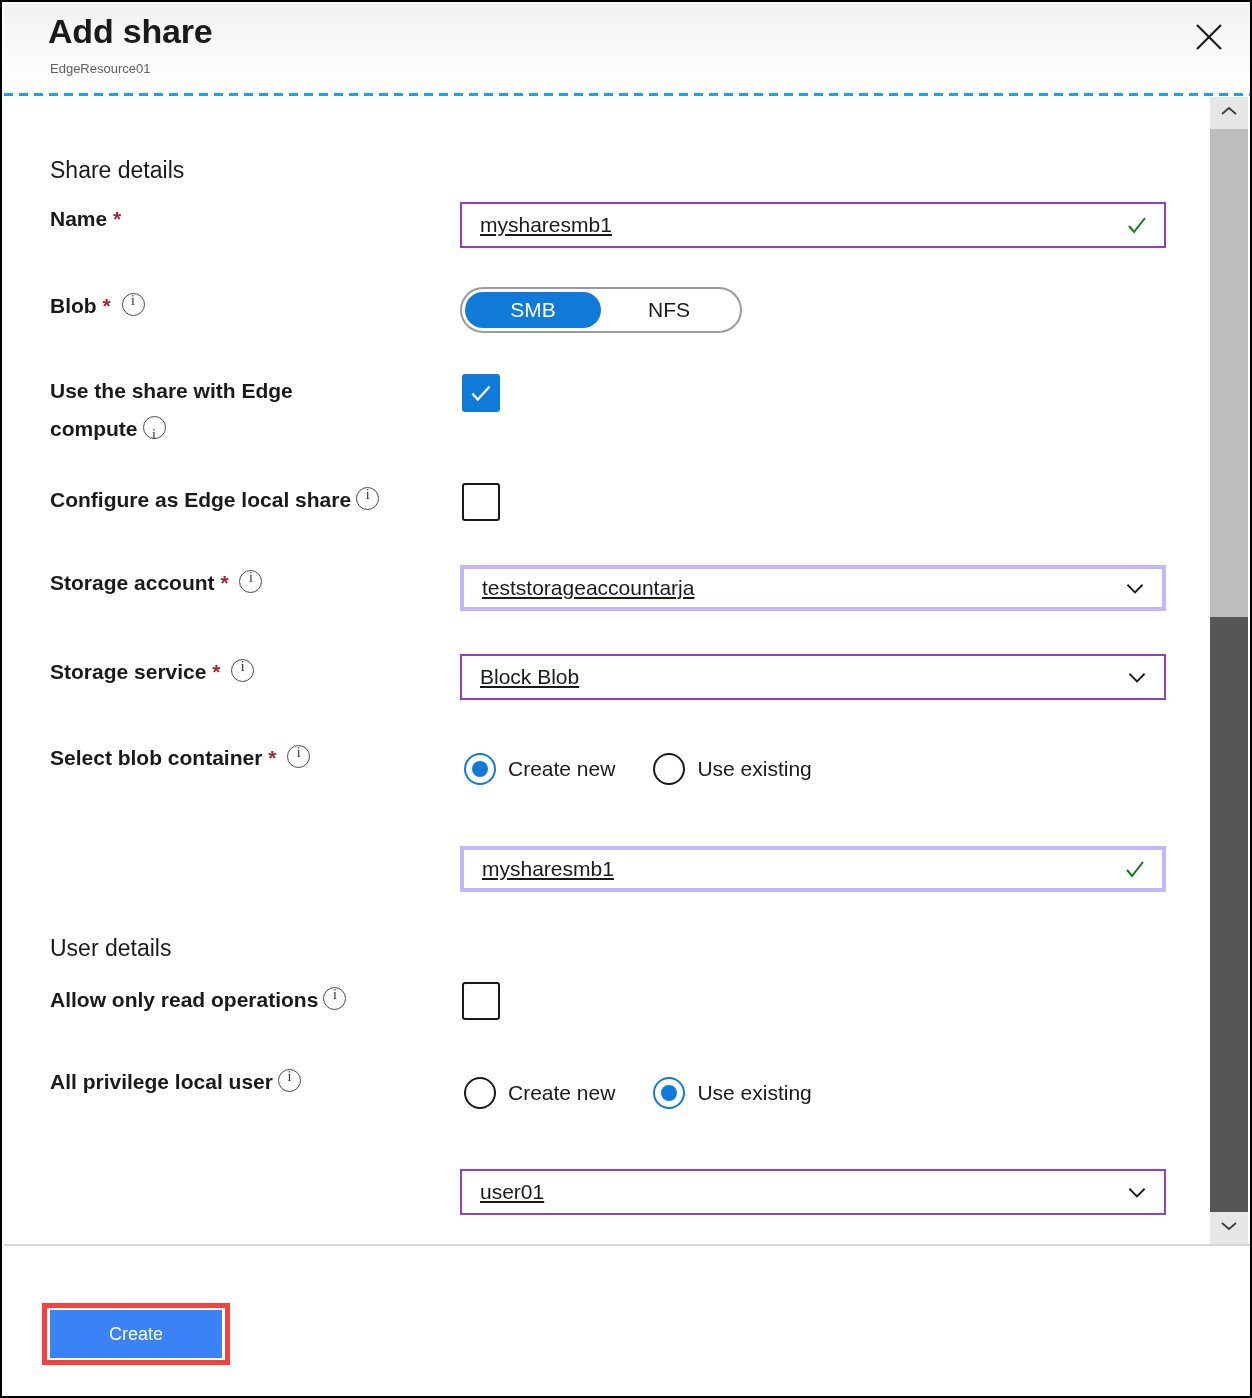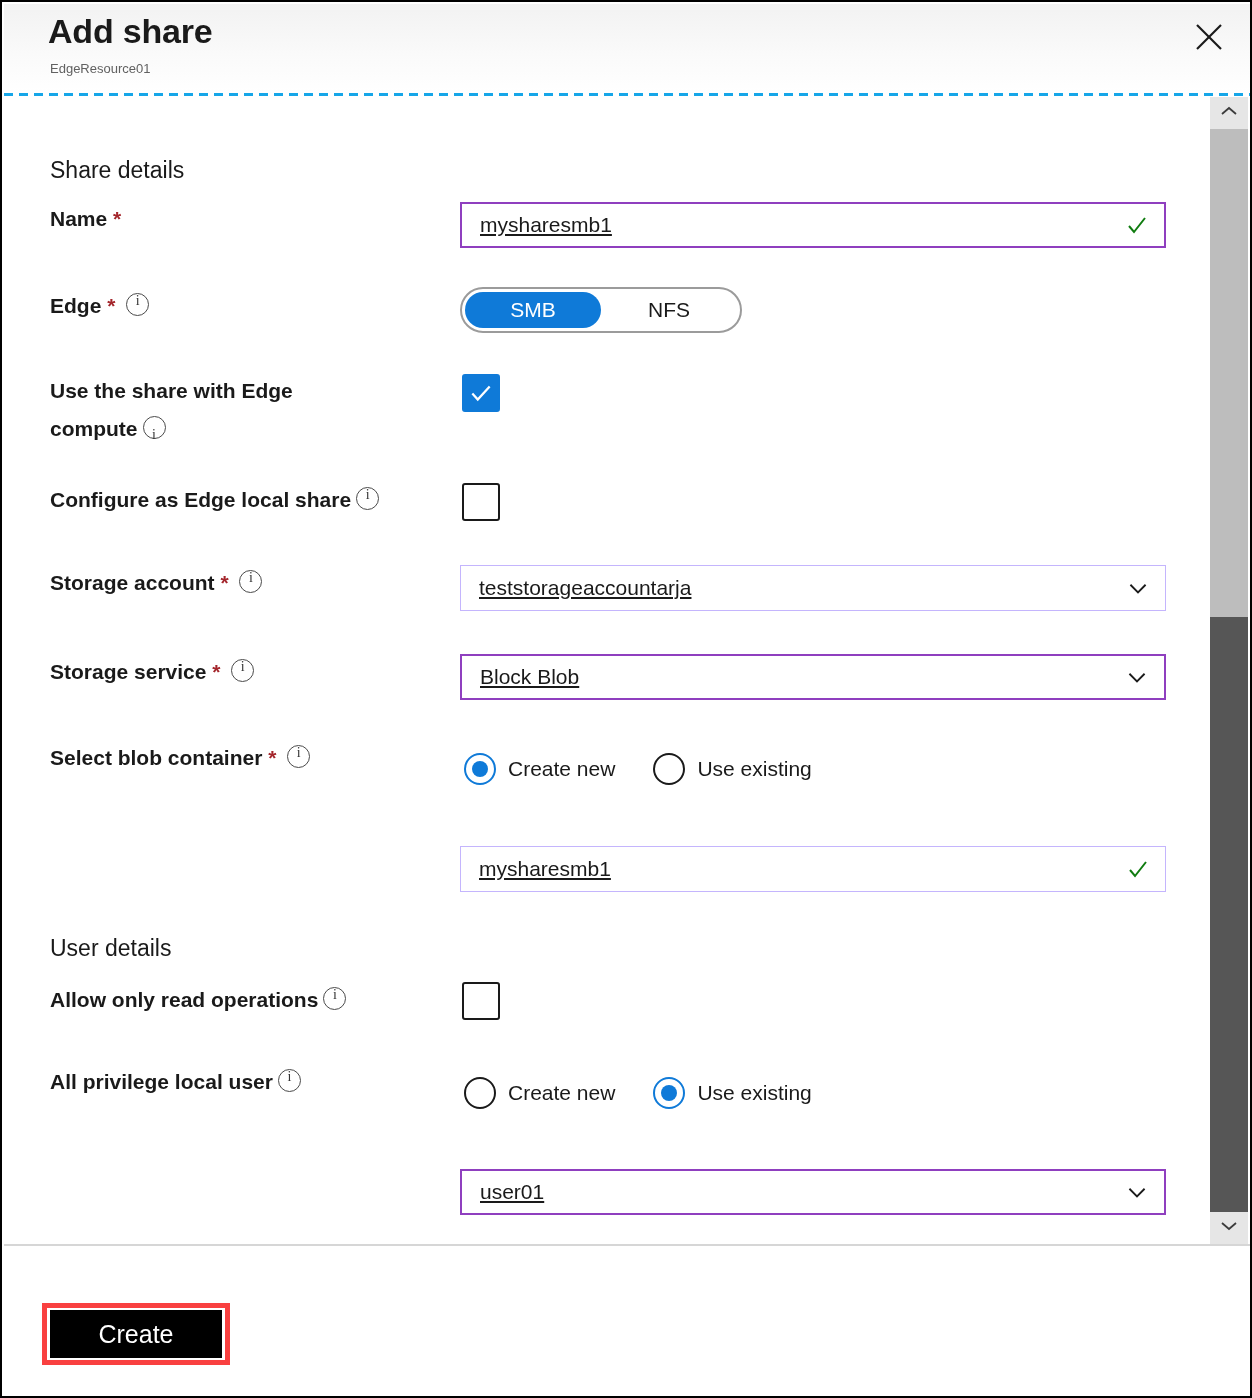--- a/index.html
+++ b/index.html
@@ -121,21 +121,21 @@
     color: #333333;
     font-family: "Liberation Serif", serif;
   }
 
   
   .field {
     position: absolute;
     box-sizing: border-box;
     height: 46px;
     background: #ffffff;
-    border: 1px solid #c4b5fd;
+    border: 4px solid #c4b5fd;
     display: flex;
     align-items: center;
     padding: 0 14px 0 18px;
     font-size: 21px;
     color: #1a1a1a;
   }
   .field.focus { border: 2px solid #8f3fbf; }
   .field .val { flex: 1; white-space: nowrap; overflow: hidden; text-decoration: underline; }
   .ok-check {
     width: 26px; height: 26px; flex: 0 0 26px;
@@ -273,24 +273,24 @@
     box-sizing: border-box;
     border: 5px solid #f94040;
     background: #ffffff;
   }
   .create-btn {
     position: absolute;
     left: 48px;
     top: 1308px;
     width: 172px;
     height: 48px;
-    background: #000000;
+    background: #3b82f6;
     color: #ffffff;
     border: none;
-    font-size: 25px;
+    font-size: 18px;
     font-family: "Liberation Sans", "DejaVu Sans", sans-serif;
     cursor: pointer;
     display: flex;
     align-items: center;
     justify-content: center;
   }
 </style>
 </head>
 <body>
 
@@ -321,21 +321,21 @@
     <div class="field focus" style="left:456px; top:105px; width:706px;">
       <span class="val">mysharesmb1</span>
       <span class="ok-check">
         <svg width="24" height="24" viewBox="0 0 24 24">
           <polyline points="4,13 9,19 20,5" fill="none" stroke="#107c10" stroke-width="2"></polyline>
         </svg>
       </span>
     </div>
 
     <div class="rowlabel" style="left:46px; top:196px;">
-      <span>Edge</span>
+      <span>Blob</span>
       <span class="req">*</span>
       <span class="info-icon"></span>
     </div>
     <div class="pill" style="left:456px; top:190px; width:282px;">
       <div class="seg on" style="width:136px;">SMB</div>
       <div class="seg" style="width:136px;">NFS</div>
     </div>
 
     <div class="rowlabel" style="left:46px; top:275px; line-height:38px;">
       <span>Use the share with Edge</span><br>

